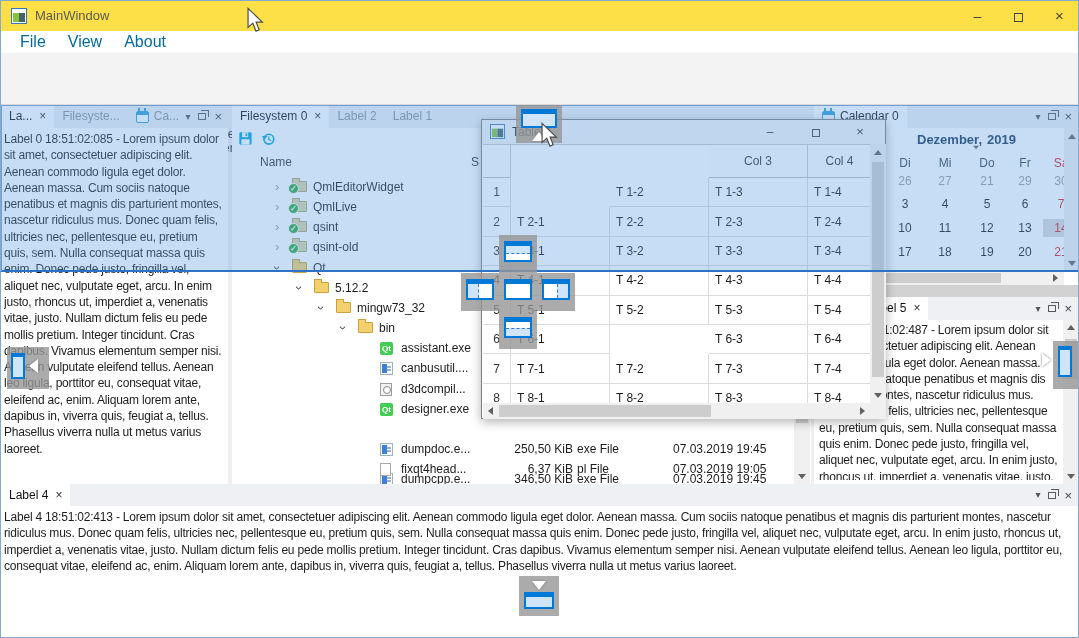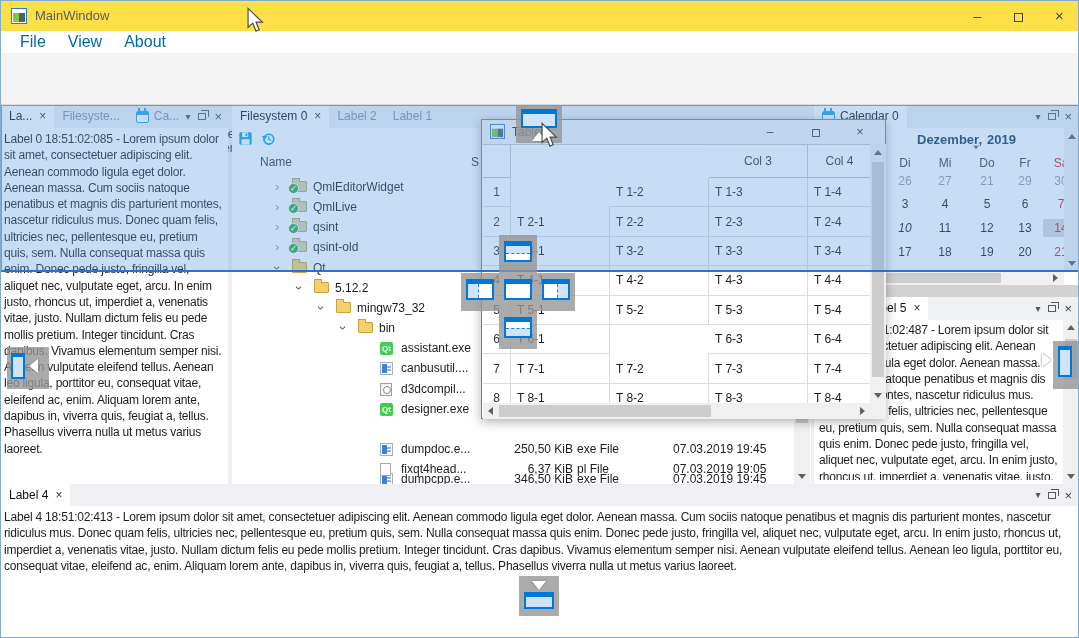--- a/index.html
+++ b/index.html
@@ -365,21 +365,21 @@
         <div class="cal-cell muted" style="left: 73px; top: 67px;">26</div>
         <div class="cal-cell muted" style="left: 113px; top: 67px;">27</div>
         <div class="cal-cell muted" style="left: 155px; top: 67px;">21</div>
         <div class="cal-cell muted" style="left: 193px; top: 67px;">29</div>
         <div class="cal-cell muted" style="left: 229px; top: 67px;">30</div>
         <div class="cal-cell" style="left: 73px; top: 90px;">3</div>
         <div class="cal-cell" style="left: 113px; top: 90px;">4</div>
         <div class="cal-cell" style="left: 155px; top: 90px;">5</div>
         <div class="cal-cell" style="left: 193px; top: 90px;">6</div>
         <div class="cal-cell red" style="left: 229px; top: 90px;">7</div>
-        <div class="cal-cell" style="left: 73px; top: 114px; font-style: italic;">10</div>
+        <div class="cal-cell" style="left: 73px; top: 114px;">10</div>
         <div class="cal-cell" style="left: 113px; top: 114px;">11</div>
         <div class="cal-cell" style="left: 155px; top: 114px;">12</div>
         <div class="cal-cell" style="left: 193px; top: 114px;">13</div>
         <div class="cal-cell red sel" style="left: 229px; top: 114px;">14</div>
         <div class="cal-cell" style="left: 73px; top: 138px;">17</div>
         <div class="cal-cell" style="left: 113px; top: 138px;">18</div>
         <div class="cal-cell" style="left: 155px; top: 138px;">19</div>
         <div class="cal-cell" style="left: 193px; top: 138px;">20</div>
         <div class="cal-cell red" style="left: 229px; top: 138px;">21</div>
       </div>

